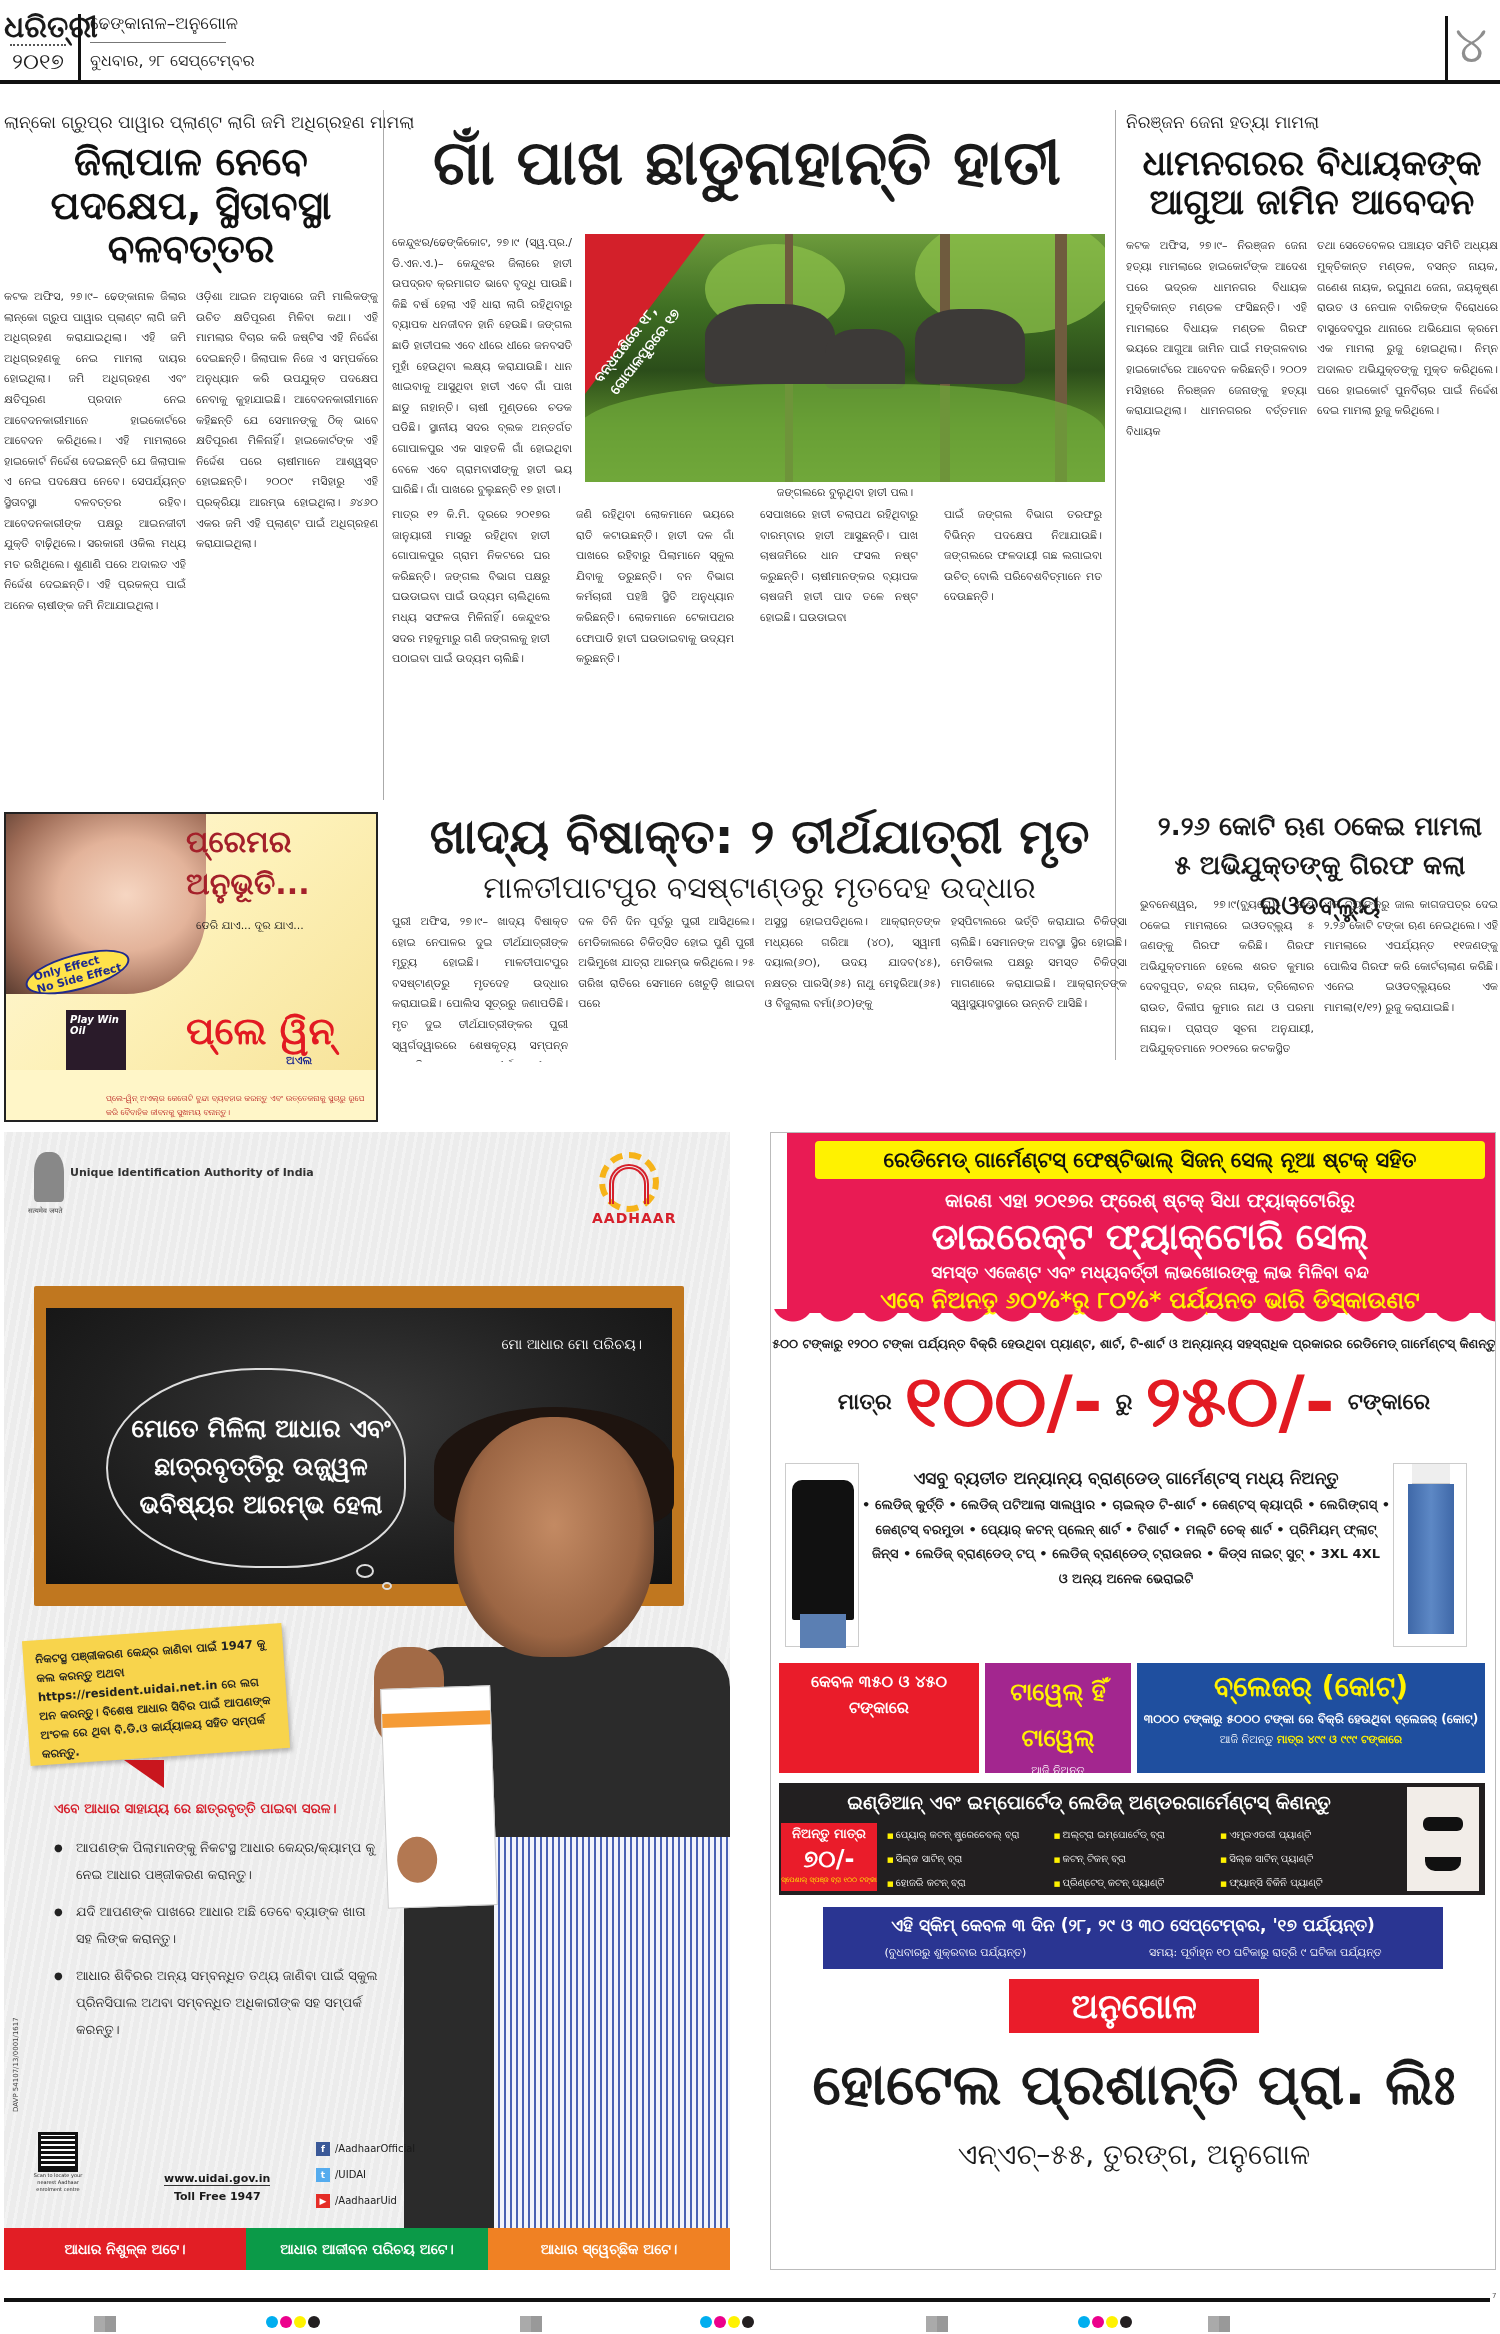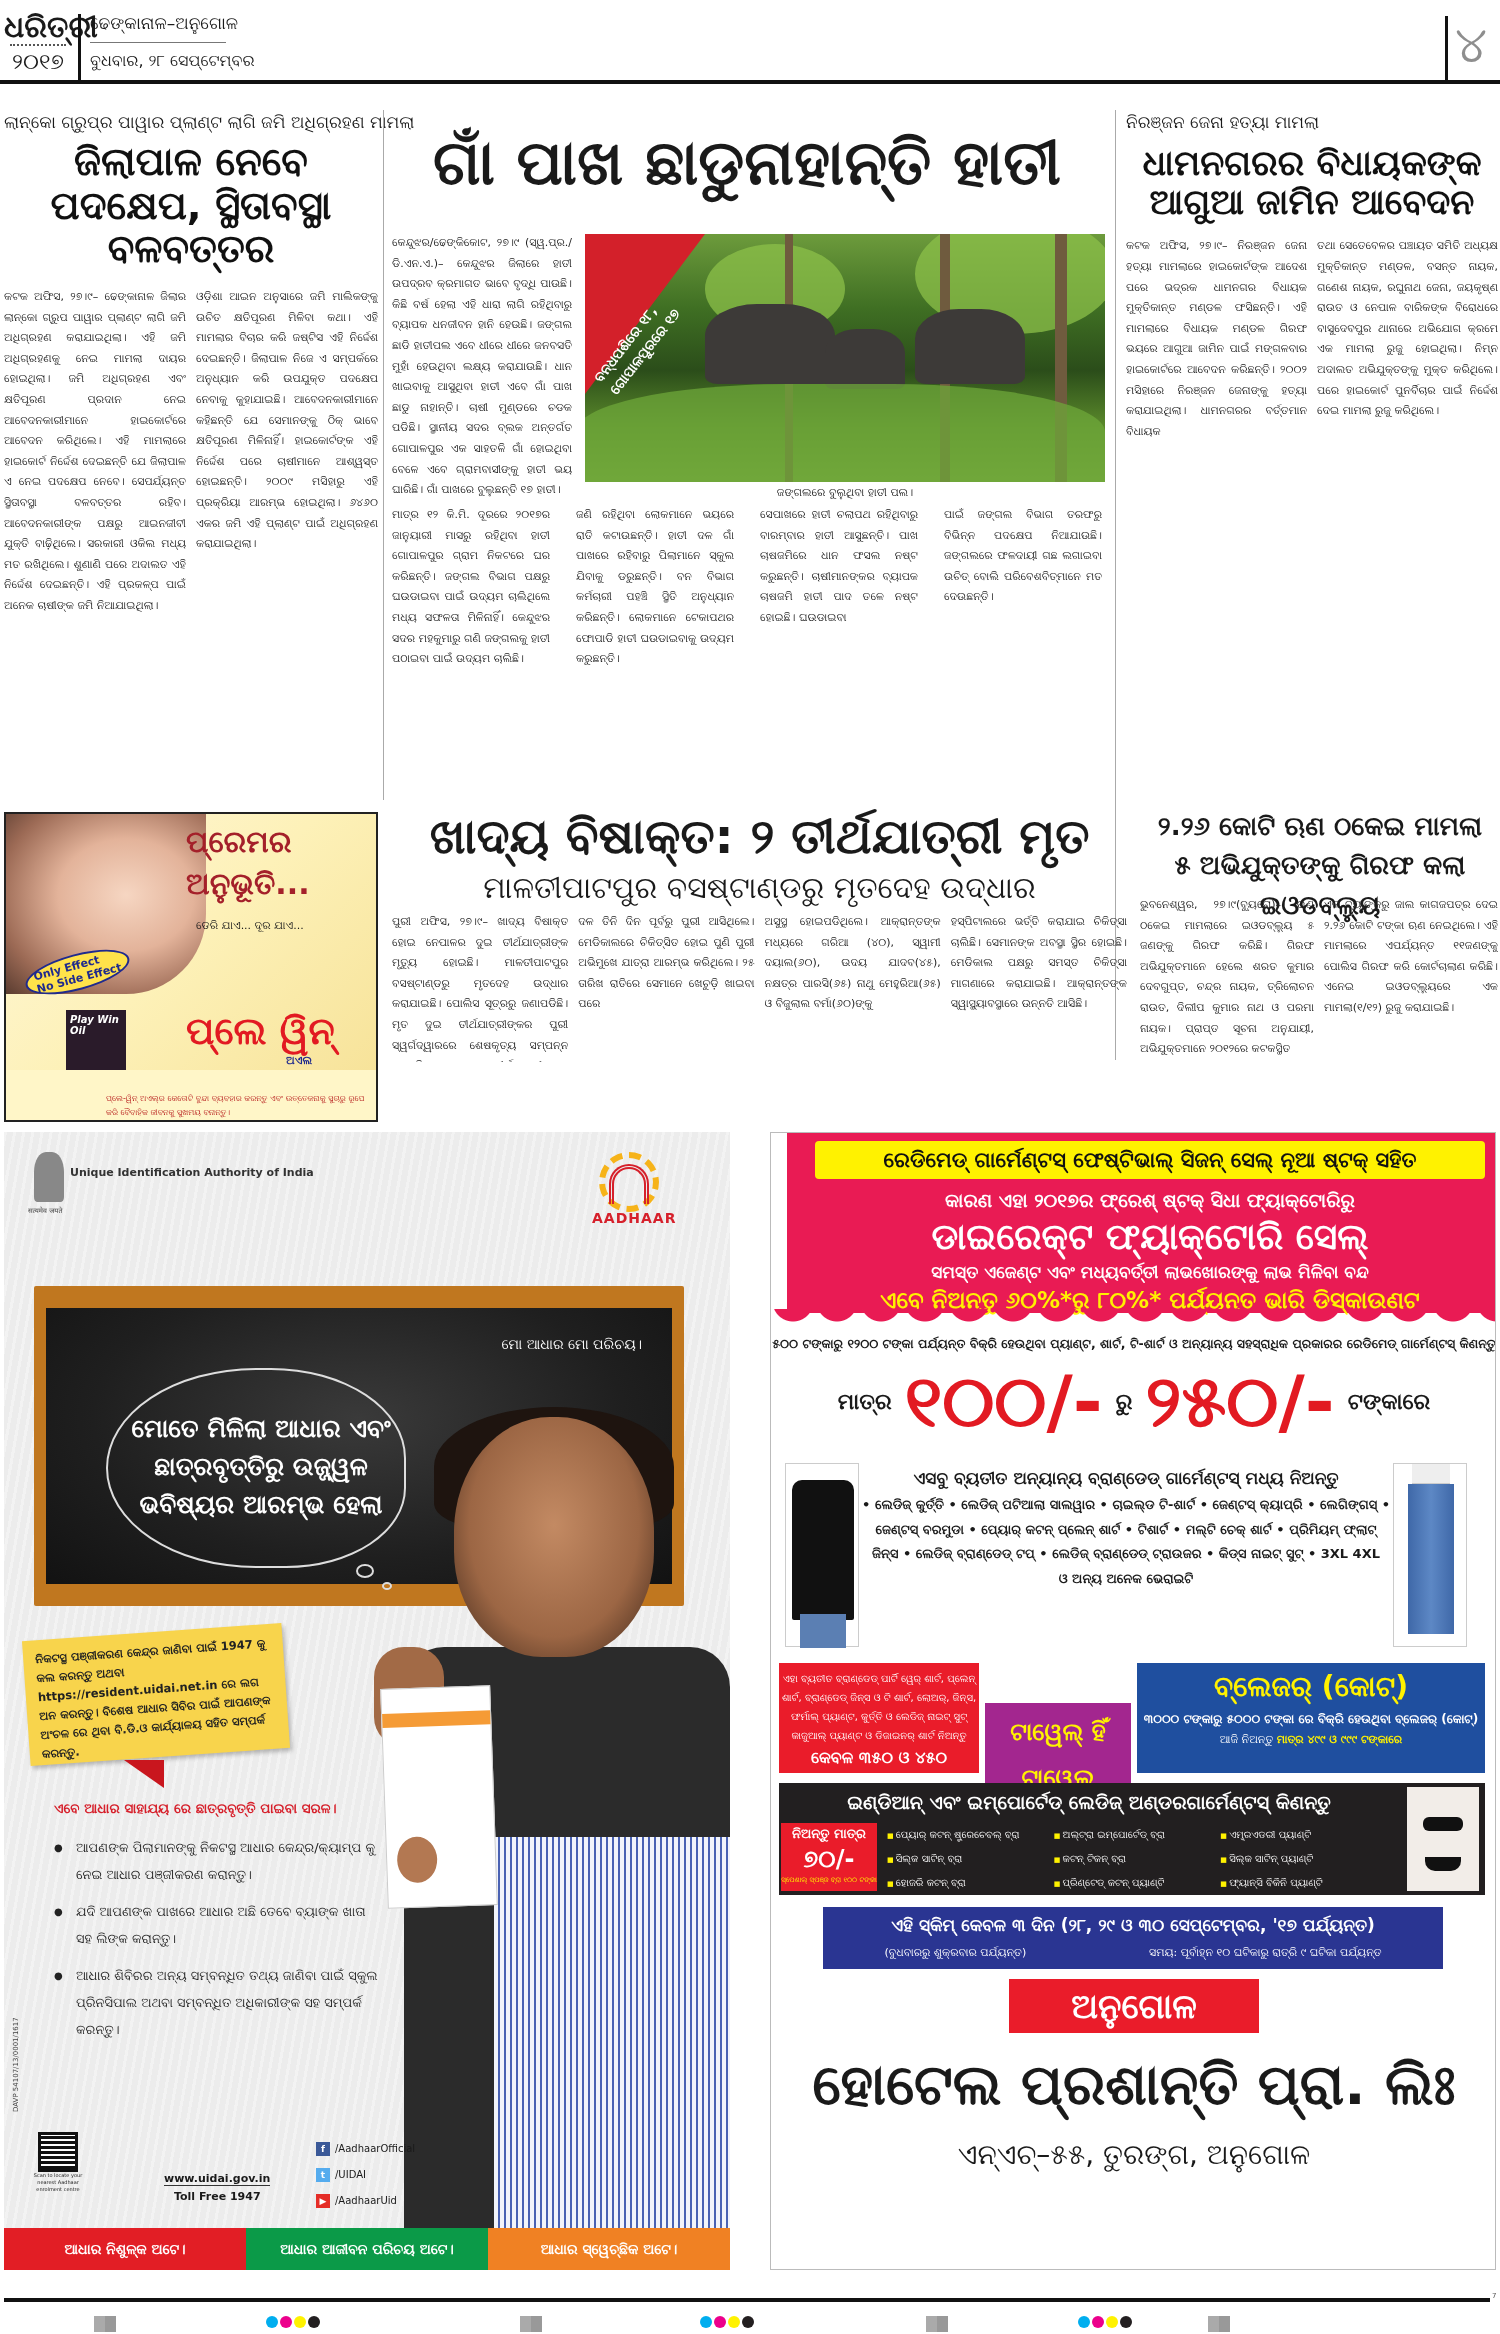--- a/index.html
+++ b/index.html
@@ -159,21 +159,21 @@
   .gad-shirt .p { position: absolute; left: 14px; top: 150px; width: 46px; height: 34px; background: #5b7fb3; }
   .gad-jeans { position: absolute; left: 622px; top: 330px; width: 74px; height: 184px; background: #fff; border: 1px solid #ccc; }
   .gad-jeans .t { position: absolute; left: 18px; top: 0; width: 38px; height: 20px; background: #eee; border-bottom: 1px solid #ccc; }
   .gad-jeans .j { position: absolute; left: 14px; top: 20px; width: 46px; height: 150px; background: linear-gradient(90deg,#3f68a8,#5d88c5,#3f68a8); }
   .gad-list-h { position: absolute; left: 90px; top: 332px; width: 530px; text-align: center; font-size: 17px; font-weight: bold; line-height: 26px; }
   .gad-list { position: absolute; left: 90px; top: 360px; width: 530px; text-align: center; font-size: 13px; font-weight: bold; line-height: 24.5px; }
 
   .gbox { position: absolute; top: 530px; height: 110px; color: #fff; text-align: center; }
   .gbox1 { left: 8px; width: 200px; background: #ea1c2a; font-size: 10px; line-height: 19px; padding-top: 6px; }
   .gbox1 .big { font-size: 16px; font-weight: bold; line-height: 26px; }
-  .gbox2 { left: 214px; width: 146px; background: #a3268f; margin-top: 40px; }
+  .gbox2 { left: 214px; width: 146px; background: #a3268f; }
   .gbox2 .t { color: #fff200; font-size: 24px; font-weight: bold; line-height: 46px; margin-top: 6px; }
   .gbox2 .s { font-size: 11px; line-height: 20px; }
   .gbox2 .p { font-size: 11px; font-weight: bold; line-height: 26px; color: #fff200; }
   .gbox3 { left: 366px; width: 348px; background: #1f4f9f; }
   .gbox3 .t { color: #fff200; font-size: 28px; font-weight: bold; line-height: 44px; margin-top: 2px; }
   .gbox3 .s { font-size: 12px; line-height: 20px; font-weight: bold; }
   .gbox3 .p { font-size: 11px; line-height: 22px; }
   .gbox3 .p b { color: #fff200; }
 
   .gunder { position: absolute; left: 8px; top: 650px; width: 706px; height: 112px; background: #221f20; }
@@ -384,21 +384,20 @@
       <div class="t"></div>
       <div class="j"></div>
     </div>
   <div class="gad-list-h">ଏସବୁ ବ୍ୟତୀତ ଅନ୍ୟାନ୍ୟ ବ୍ରାଣ୍ଡେଡ୍ ଗାର୍ମେଣ୍ଟସ୍ ମଧ୍ୟ ନିଅନ୍ତୁ</div>
   <div class="gad-list">
     <div>• ଲେଡିଜ୍ କୁର୍ତ୍ତି • ଲେଡିଜ୍ ପଟିଆଲା ସାଲୱାର • ଚାଇଲ୍ଡ ଟି-ଶାର୍ଟ • ଜେଣ୍ଟସ୍ କ୍ୟାପ୍ରି • ଲେଗିଙ୍ଗସ୍ • ଜେଣ୍ଟସ୍ ବରମୁଡା • ପ୍ୟୋର୍ କଟନ୍ ପ୍ଲେନ୍ ଶାର୍ଟ • ଟିଶାର୍ଟ • ମଲ୍‌ଟି ଚେକ୍ ଶାର୍ଟ • ପ୍ରିମିୟମ୍ ଫ୍ଲାଟ୍ ଜିନ୍ସ • ଲେଡିଜ୍ ବ୍ରାଣ୍ଡେଡ୍ ଟପ୍ • ଲେଡିଜ୍ ବ୍ରାଣ୍ଡେଡ୍ ଟ୍ରାଉଜର • କିଡ୍‌ସ ନାଇଟ୍ ସୁଟ୍ • 3XL 4XL</div>
     <div>ଓ ଅନ୍ୟ ଅନେକ ଭେରାଇଟି</div>
   </div>
 
   <div class="gbox gbox1">
-    <div>ଏହା ବ୍ୟତୀତ ବ୍ରାଣ୍ଡେଡ୍ ପାର୍ଟି ୱେର୍ ଶାର୍ଟ, ପ୍ଲେନ୍ ଶାର୍ଟ, ବ୍ରାଣ୍ଡେଡ୍ ଜିନ୍ସ ଓ ଟି ଶାର୍ଟ, ଲୋଅର୍, ଜିନ୍ସ, ଫର୍ମାଲ୍ ପ୍ୟାଣ୍ଟ, କୁର୍ତ୍ତି ଓ ଲେଡିଜ୍ ନାଇଟ୍ ସୁଟ୍ କାଜୁଆଲ୍ ପ୍ୟାଣ୍ଟ ଓ ଡିଜାଇନର୍ ଶାର୍ଟ ନିଅନ୍ତୁ</div>
     <div class="big">କେବଳ ୩୫୦ ଓ ୪୫୦ ଟଙ୍କାରେ</div>
   </div>
   <div class="gbox gbox2">
     <div class="t">ଟାୱେଲ୍ ହିଁ ଟାୱେଲ୍</div>
     <div class="s">ଆଜି ନିଅନ୍ତୁ</div>
     <div class="p">ମାତ୍ର ୨୦୦ ଓ ୨୫୦ ଟଙ୍କାରେ</div>
   </div>
   <div class="gbox gbox3">
     <div class="t">ବ୍ଲେଜର୍ (କୋଟ୍)</div>
     <div class="s">୩୦୦୦ ଟଙ୍କାରୁ ୫୦୦୦ ଟଙ୍କା ରେ ବିକ୍ରି ହେଉଥିବା ବ୍ଲେଜର୍ (କୋଟ୍)</div>

